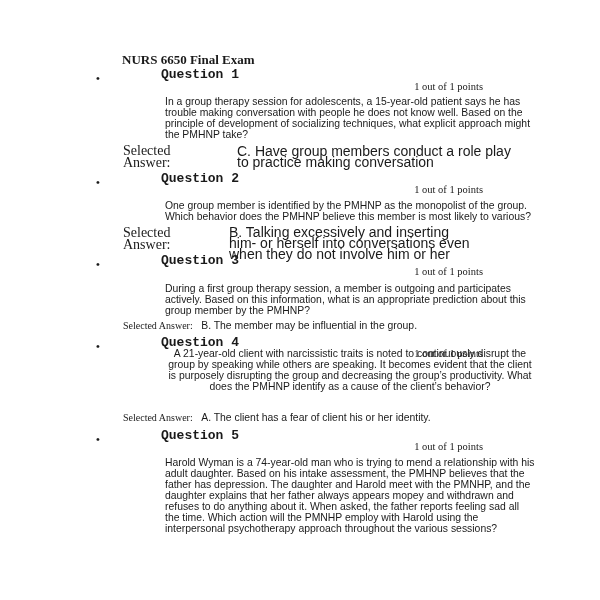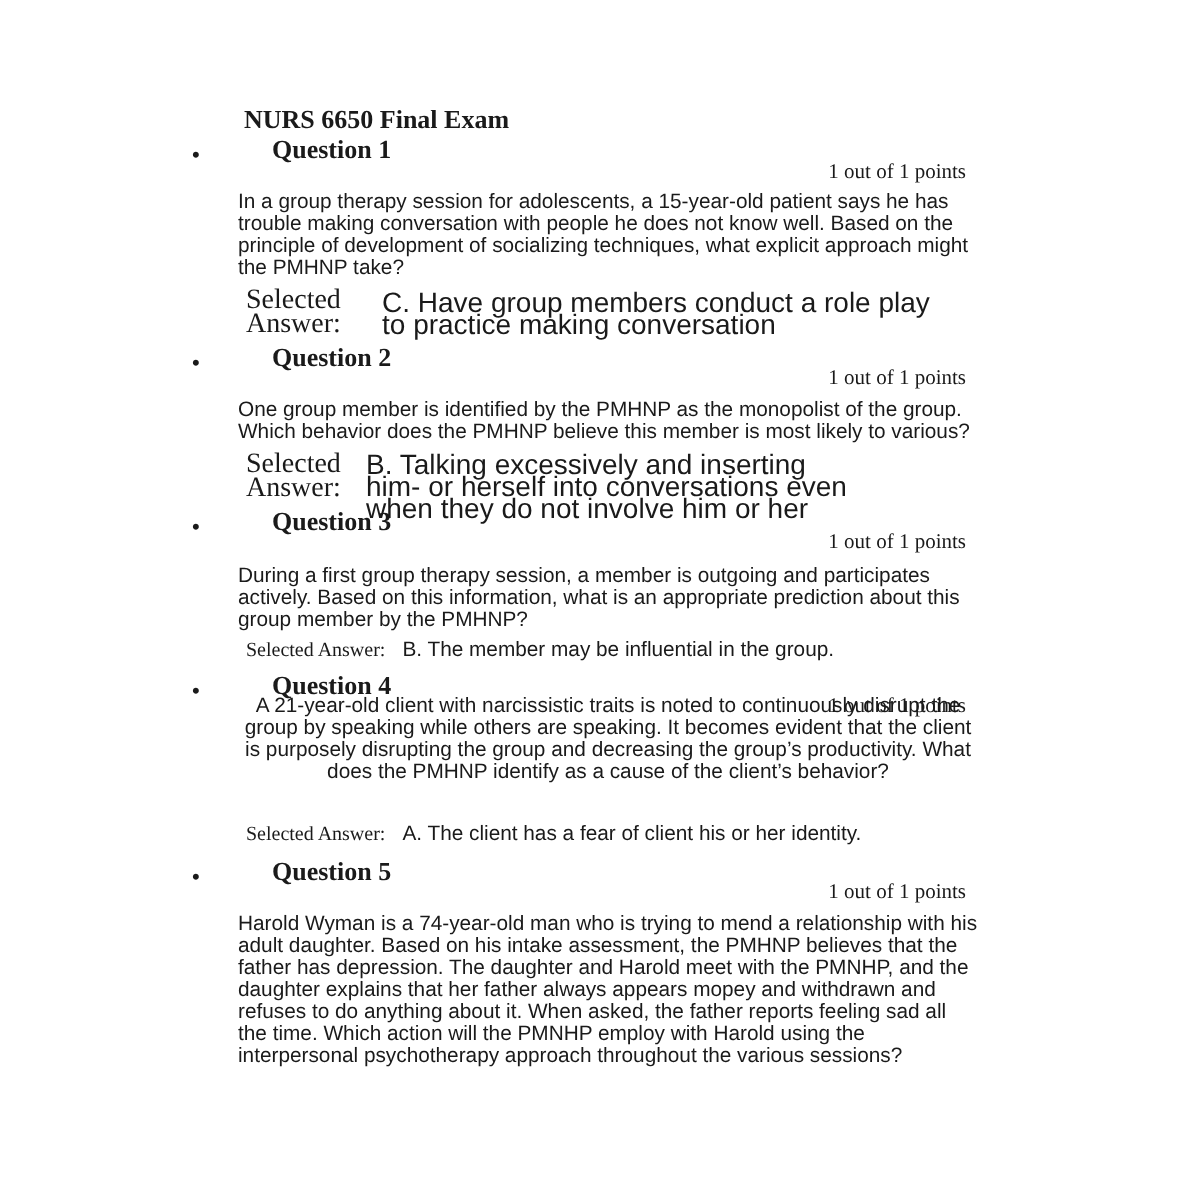--- a/index.html
+++ b/index.html
@@ -1,22 +1,22 @@
 <!DOCTYPE html>
 <html><head>
 <meta charset="utf-8">
 <style>
   html, body { margin:0; padding:0; background:#ffffff; }
   body { width:600px; height:600px; position:relative; overflow:hidden; color:#1a1a1a; }
   .serif { font-family: "Liberation Serif", "DejaVu Serif", serif; }
-  .sans { font-family: "Liberation Sans", "DejaVu Sans", sans-serif; }
+  .sans { font-family: "Liberation Sans", "DejaVu Sans", sans-serif; margin-left: 46px; }
   .abs { position:absolute; }
   .title { left:122px; top:52px; font-size:13px; font-weight:bold; }
   .bullet { left:96px; font-size:11px; font-weight:bold; }
-  .qtitle { left:136px; font-size:13px; font-weight:bold; }
+  .qtitle { left:161px; font-size:13px; font-weight:bold;font-family:Liberation Mono, monospace; }
   .points { right:117px; font-size:10.5px; text-align:center; }
   .qtext { left:119px; width:370px; font-size:10.4px; line-height:11px; }
   .sel-label { left:123px; font-size:14px; line-height:12px; width:60px; }
   .sel-answer { font-size:14px; line-height:11px; width:280px; }
   .sel-inline { left:123px; font-size:10px; }
   .sel-inline .ans { font-family:"Liberation Sans", "DejaVu Sans", sans-serif; font-size:10.4px; }
 </style>
 </head>
 <body>
 

